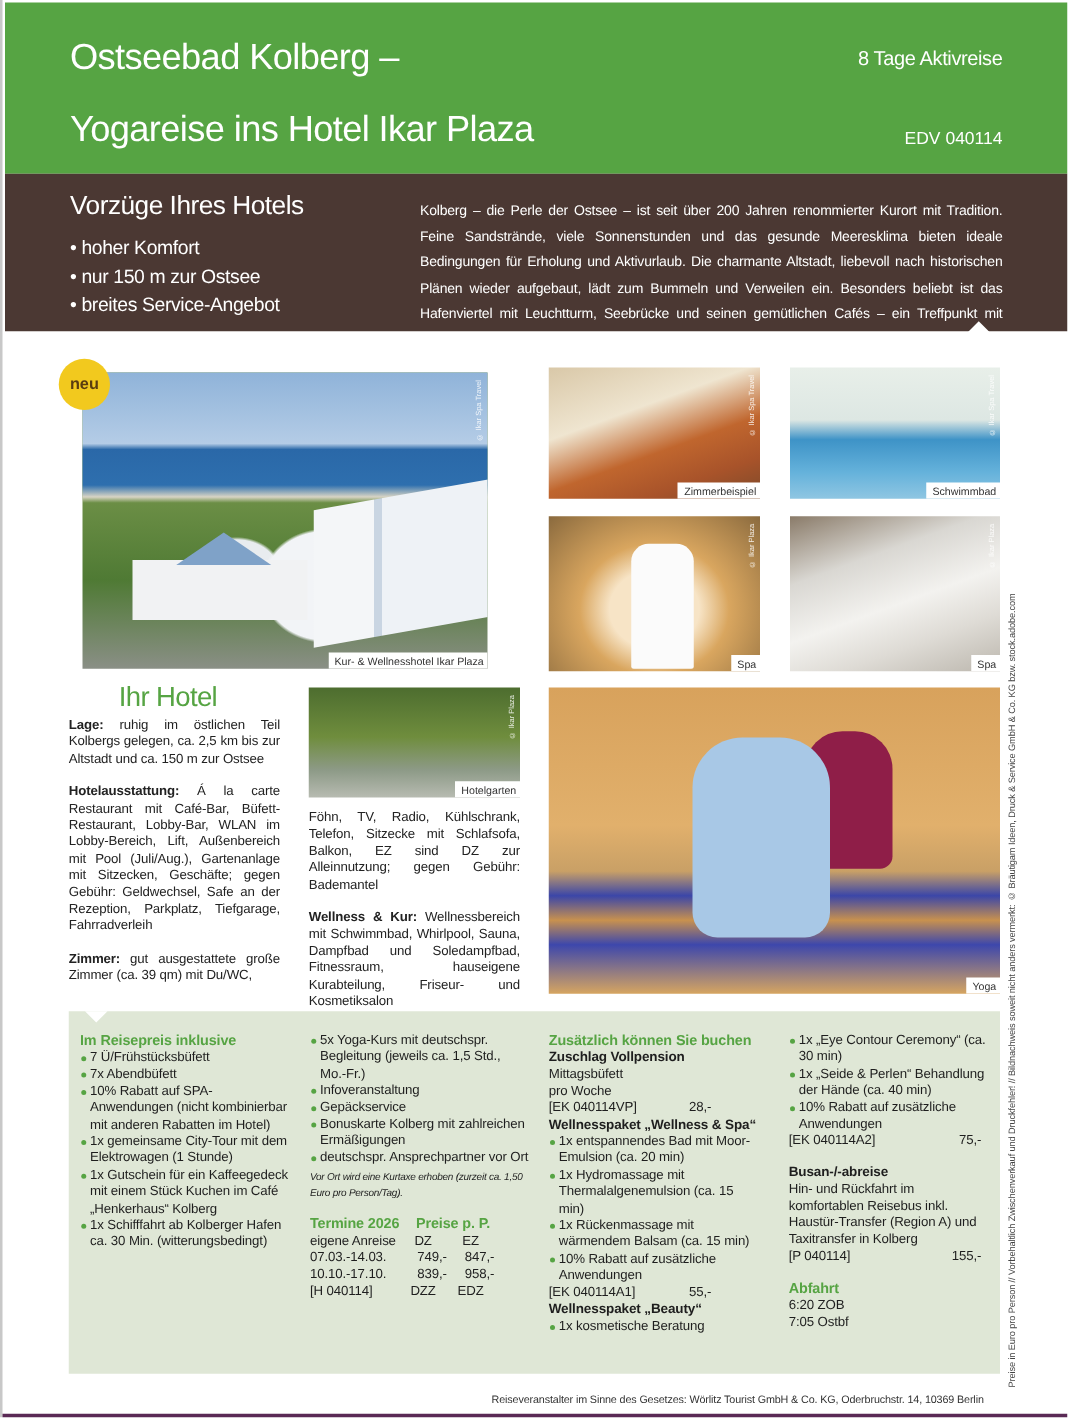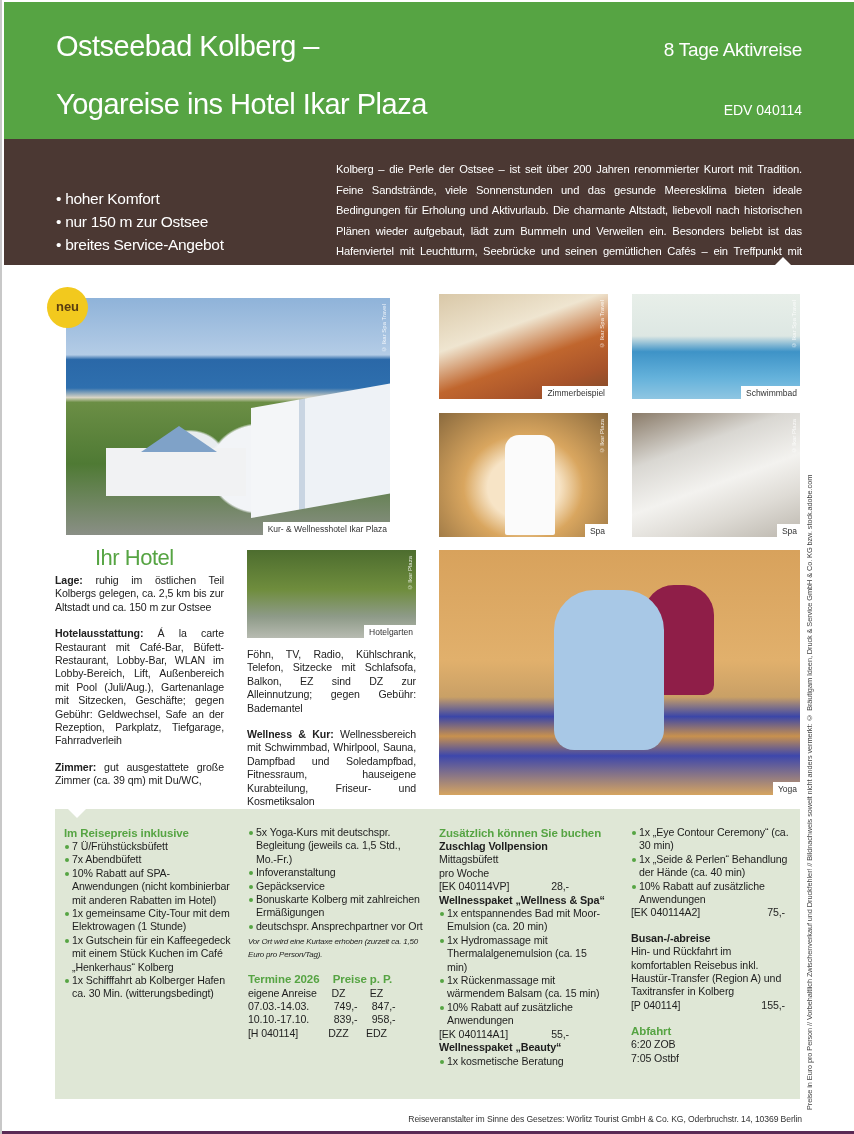--- a/index.html
+++ b/index.html
@@ -5,21 +5,21 @@
   * { box-sizing: border-box; margin: 0; padding: 0; }
   html, body { width: 854px; height: 1134px; background: #ffffff; overflow: hidden; }
   body { font-family: "Liberation Sans", "DejaVu Sans", sans-serif; color: #1e1e1e; position: relative; }
   .page { position: absolute; left: 0; top: 0; width: 854px; height: 1134px; border-left: 2px solid #c8c8c8; }
   .page-bottom-rule { position: absolute; left: 0; right: 0; bottom: 0; height: 3px; background: #5a2a55; }
 
   
   .header { position: absolute; left: 2px; top: 2px; width: 850px; height: 137px; background: #56a443; color: #fff; }
   .header .t1 { position: absolute; left: 52px; top: 28px; font-size: 29px; letter-spacing: -0.5px; }
   .header .t2 { position: absolute; left: 52px; top: 86px; font-size: 29px; letter-spacing: -0.5px; }
-  .header .r1 { position: absolute; right: 52px; top: 37px; font-size: 19px; letter-spacing: -0.3px; }
+  .header .r1 { position: absolute; right: 52px; top: 37px; font-size: 16px; letter-spacing: -0.3px; }
   .header .r2 { position: absolute; right: 52px; top: 100px; font-size: 14px; }
 
   
   .band { position: absolute; left: 2px; top: 139px; width: 850px; height: 126px; background: #4b3833; color: #fff; }
   .band h2 { position: absolute; left: 52px; top: 14px; font-size: 21px; font-weight: normal; letter-spacing: -0.4px; }
   .band ul { position: absolute; left: 52px; top: 48px; list-style: none; }
   .band li { font-size: 15.5px; line-height: 23px; letter-spacing: -0.3px; }
   .band .intro { position: absolute; left: 332px; top: 20px; width: 466px; font-size: 11.2px; line-height: 20.5px; text-align: justify; letter-spacing: -0.15px; }
   .band .notch { position: absolute; right: 62px; bottom: -1px; width: 0; height: 0; border-left: 9px solid transparent; border-right: 9px solid transparent; border-bottom: 9px solid #ffffff; }
 
@@ -76,35 +76,36 @@
   .price-row { display: flex; justify-content: space-between; }
   .terms { margin-top: 12px; }
   .terms table { border-collapse: collapse; font-size: 10.6px; }
   .terms td { padding: 0; line-height: 13.4px; }
   .terms .th { color: #56a443; font-weight: bold; font-size: 11.5px; }
   .terms td.n { text-align: right; width: 38px; }
   .spacer { height: 12px; }
 
   .vert-note { position: absolute; left: 803px; top: 380px; height: 730px; width: 14px; writing-mode: vertical-rl; transform: rotate(180deg); font-size: 7.4px; color: #444; white-space: nowrap; text-align: left; letter-spacing: -0.1px; }
 
-  .footer { position: absolute; right: 52px; top: 1114px; font-size: 8.6px; color: #333; letter-spacing: -0.1px; }
+  .footer { position: absolute; right: 67px; top: 1114px; font-size: 8.6px; color: #333; letter-spacing: -0.1px; }
 </style>
 </head>
 <body>
 
 <div class="page">
 
   <div class="header">
     <div class="t1">Ostseebad Kolberg –</div>
     <div class="t2">Yogareise ins Hotel Ikar Plaza</div>
     <div class="r1">8 Tage Aktivreise</div>
     <div class="r2">EDV 040114</div>
   </div>
 
   <div class="band">
+    <h2>Vorzüge Ihres Hotels</h2>
     <ul>
       <li>• hoher Komfort</li>
       <li>• nur 150 m zur Ostsee</li>
       <li>• breites Service-Angebot</li>
     </ul>
     <div class="intro">Kolberg – die Perle der Ostsee – ist seit über 200 Jahren renommierter Kurort mit Tradition. Feine Sandstrände, viele Sonnenstunden und das gesunde Meeresklima bieten ideale Bedingungen für Erholung und Aktivurlaub. Die charmante Altstadt, liebevoll nach historischen Plänen wieder aufgebaut, lädt zum Bummeln und Verweilen ein. Besonders beliebt ist das Hafenviertel mit Leuchtturm, Seebrücke und seinen gemütlichen Cafés – ein Treffpunkt mit maritimem Flair.</div>
     <div class="notch"></div>
   </div>
 
   <div class="neu">neu</div>

